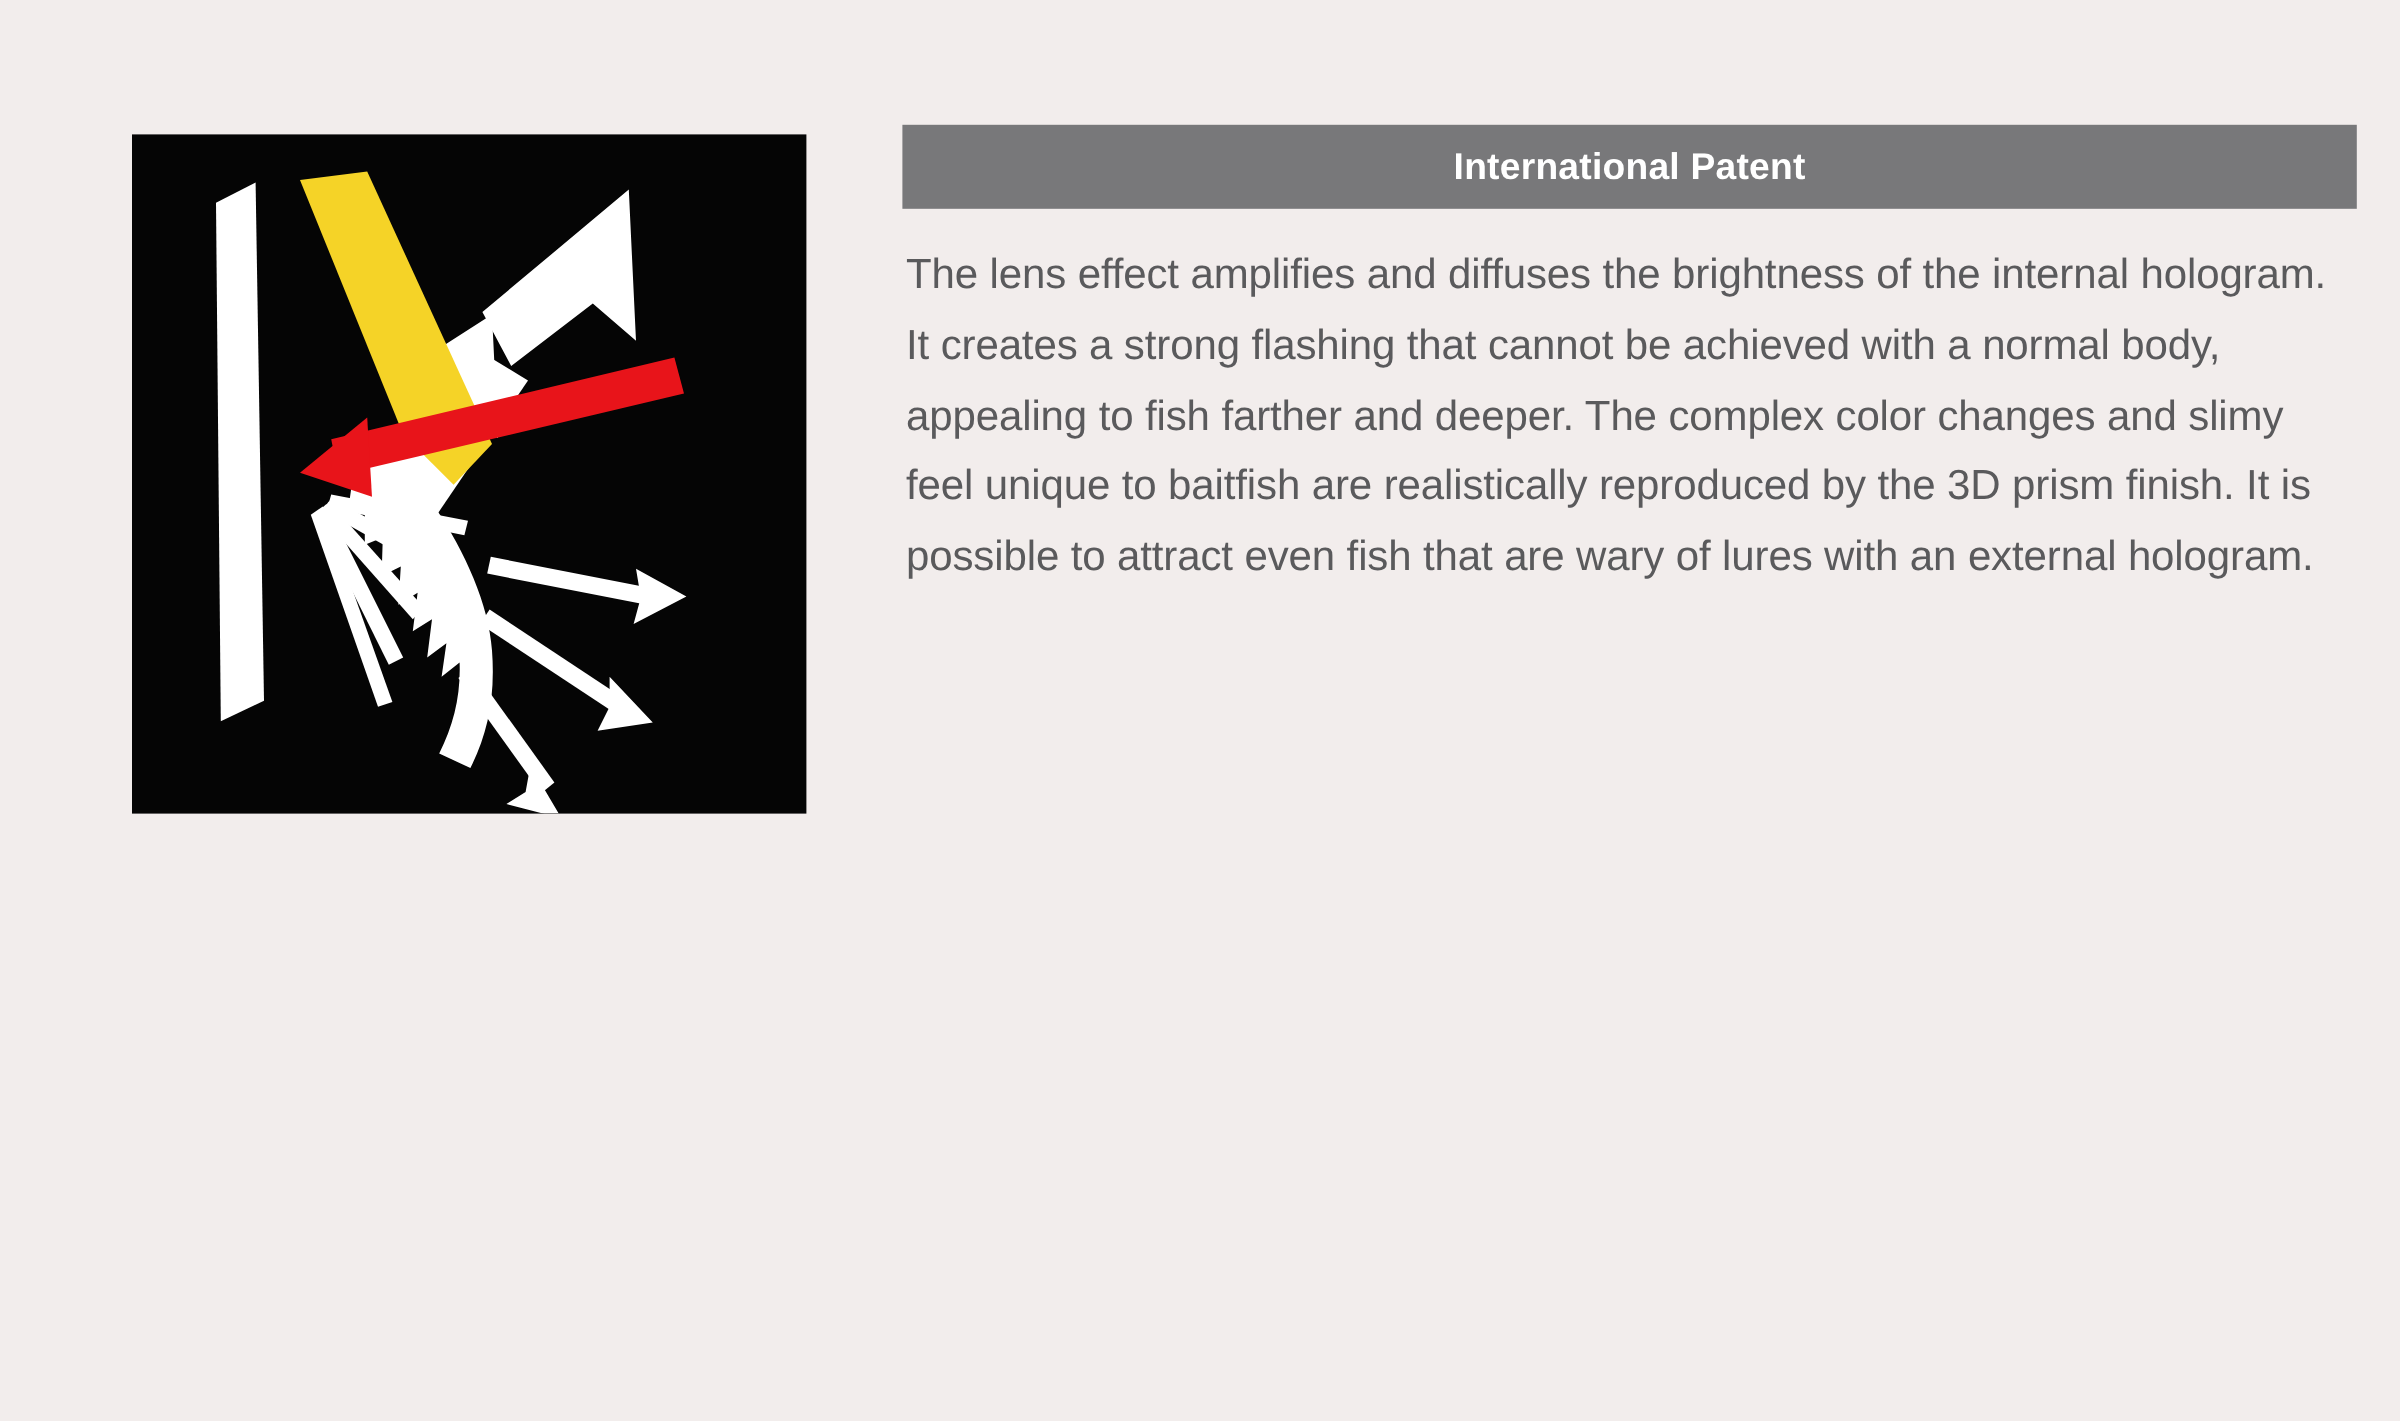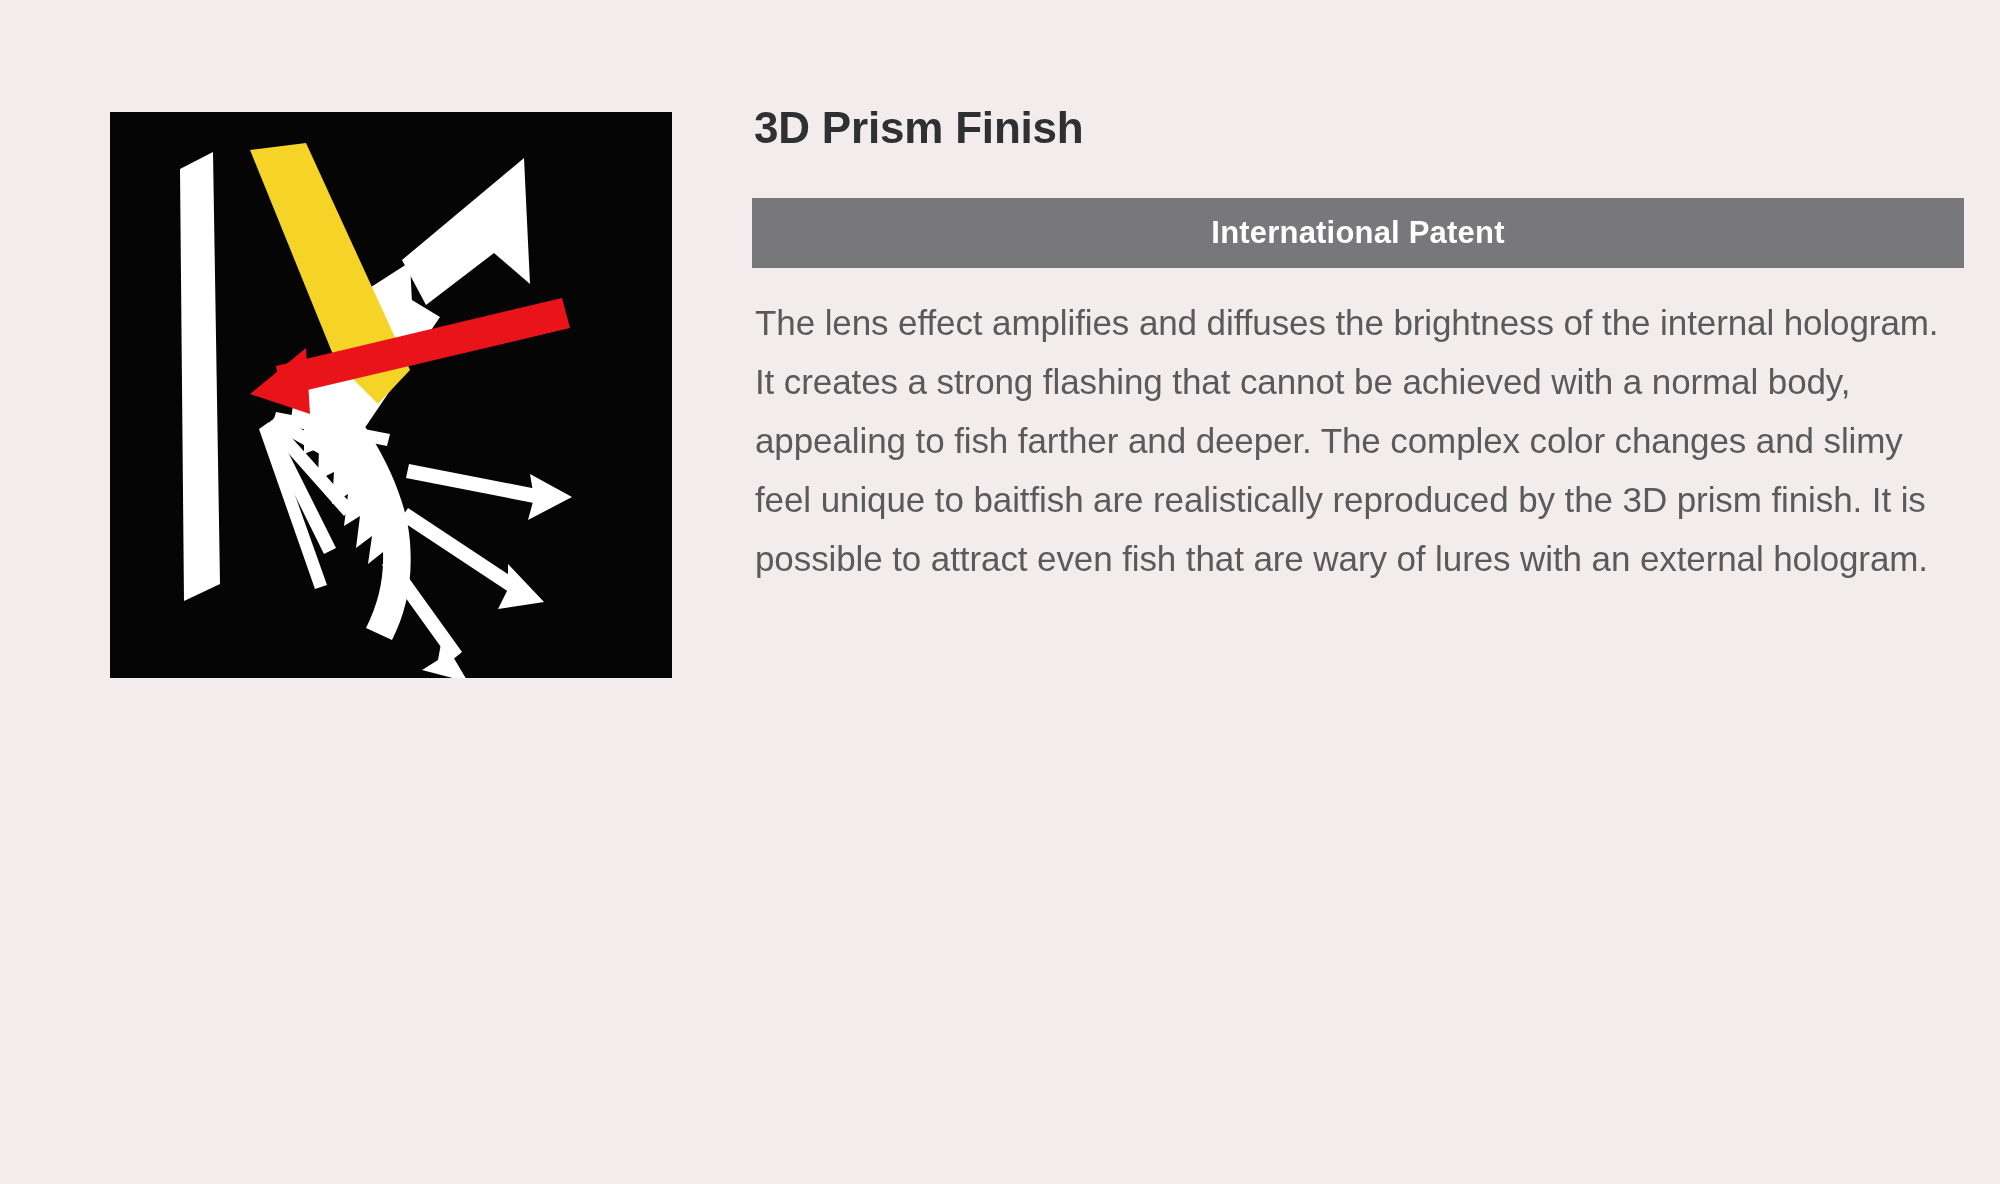--- a/index.html
+++ b/index.html
@@ -123,21 +123,20 @@
                L 208,368 L 209,336 L 194,342 L 194,310
                L 180,314 L 184,286 Z" fill="#ffffff"></path>
 
       <polygon points="452,186 460,216 172,284 166,254" fill="#e8141a"></polygon>
       <polygon points="196,236 200,302 140,282" fill="#e8141a"></polygon>
     </svg>
   </div>
 
   <div id="content">
 
-    <h1 id="page-title">3D Prism Finish</h1>
 
     <div id="patent-banner">
       <span id="patent-banner-label">International Patent</span>
     </div>
 
     <div id="body-copy">
       <p>The lens effect amplifies and diffuses the brightness of the internal hologram. It creates a strong flashing that cannot be achieved with a normal body, appealing to fish farther and deeper. The complex color changes and slimy feel unique to baitfish are realistically reproduced by the 3D prism finish. It is possible to attract even fish that are wary of lures with an external hologram.</p>
     </div>
 
   </div>

